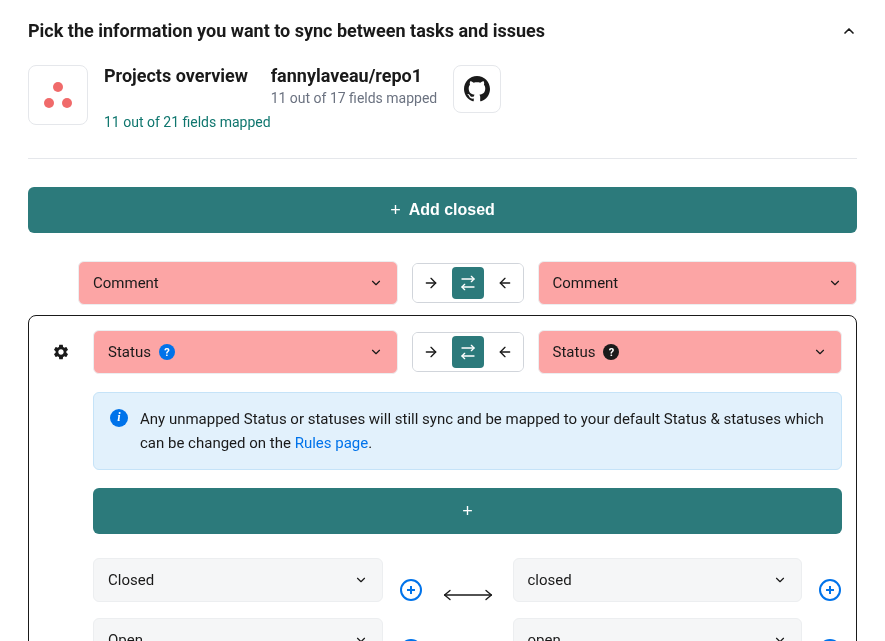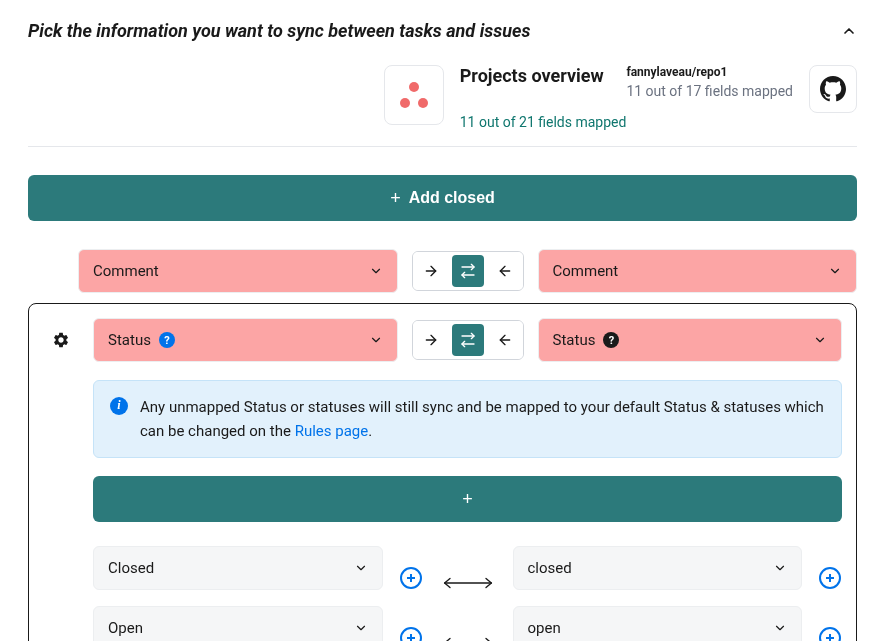--- a/index.html
+++ b/index.html
@@ -17,32 +17,31 @@
     .header-row {
       display: flex;
       justify-content: space-between;
       align-items: center;
       margin-bottom: 24px;
     }
     .header-title {
       font-size: 18px;
       font-weight: 700;
       color: #1a1a1a;
-      font-style: italic;
     }
     .chevron-up {
       width: 16px;
       height: 16px;
       cursor: pointer;
     }
     .projects-row {
       display: flex;
-      justify-content: flex-end;
+      justify-content: flex-start;
       align-items: flex-start;
-      padding-bottom: 16px;
+      padding-bottom: 28px;
       border-bottom: 1px solid #e5e7eb;
       margin-bottom: 28px;
     }
     .project-left {
       display: flex;
       gap: 16px;
     }
     .project-icon-box {
       width: 60px;
       height: 60px;
@@ -80,21 +79,21 @@
     }
     .project-right {
       display: flex;
       gap: 16px;
       align-items: flex-start;
     }
     .project-right-info {
       text-align: left;
     }
     .project-right-info h2 {
-      font-size: 12px;
+      font-size: 18px;
       font-weight: 700;
       margin-bottom: 4px;
     }
     .project-right-info .subtitle {
       font-size: 14px;
       color: #6b7280;
     }
     .github-icon-box {
       width: 48px;
       height: 48px;

